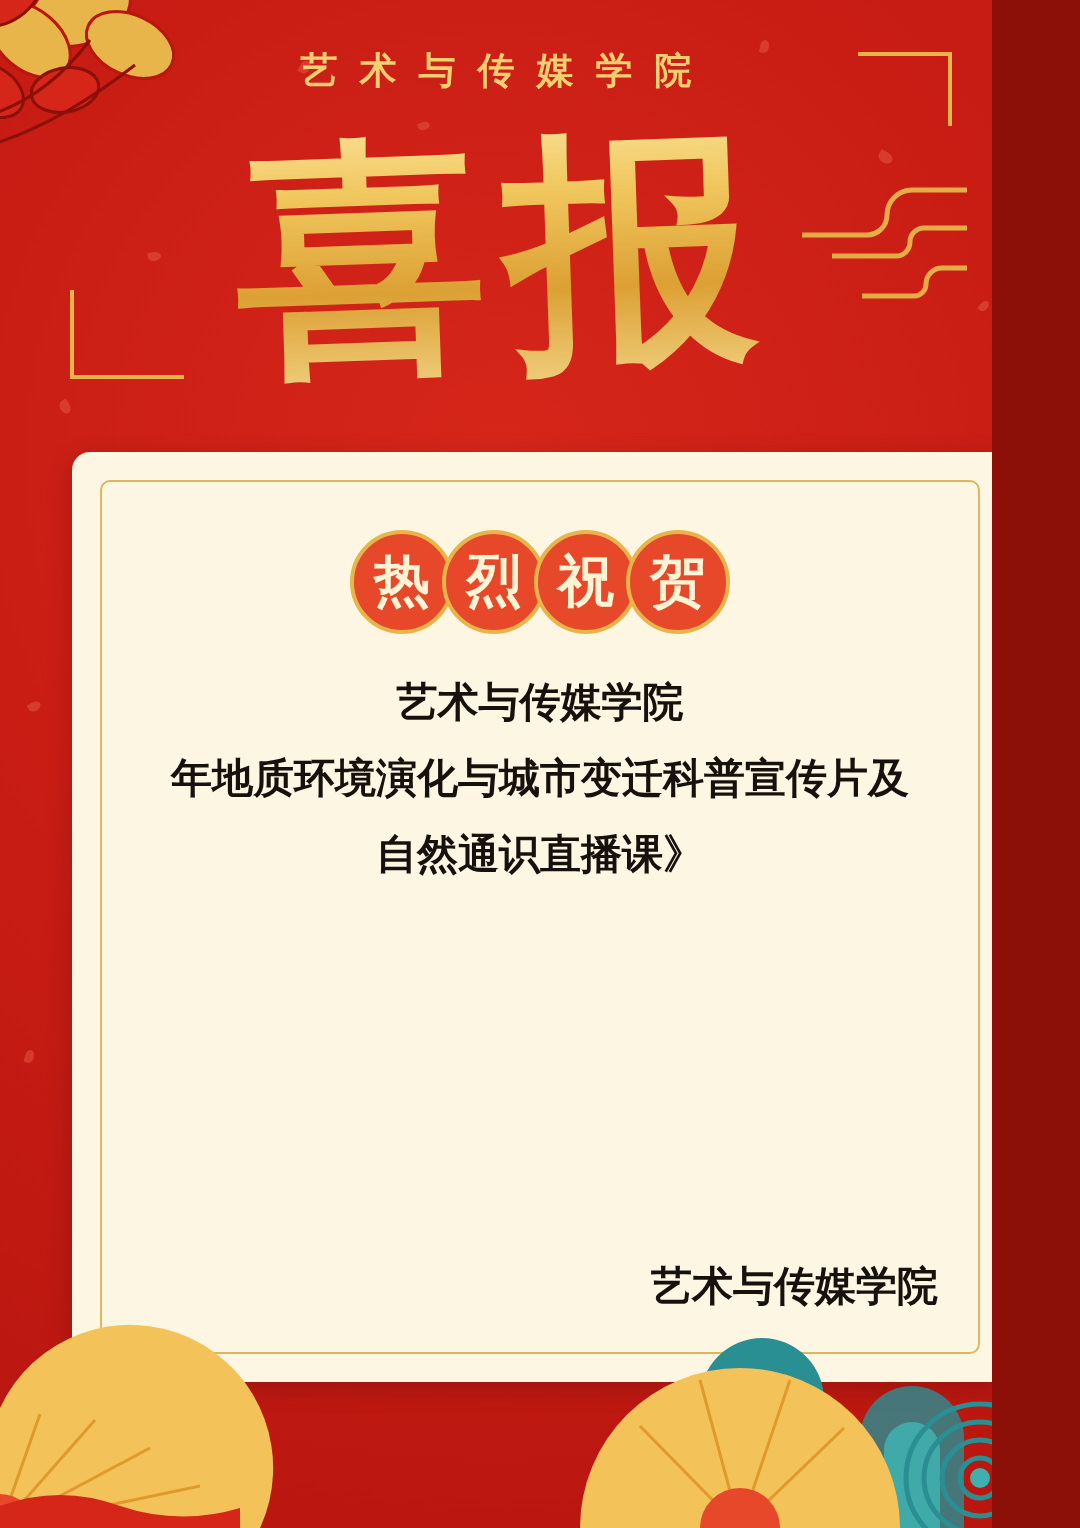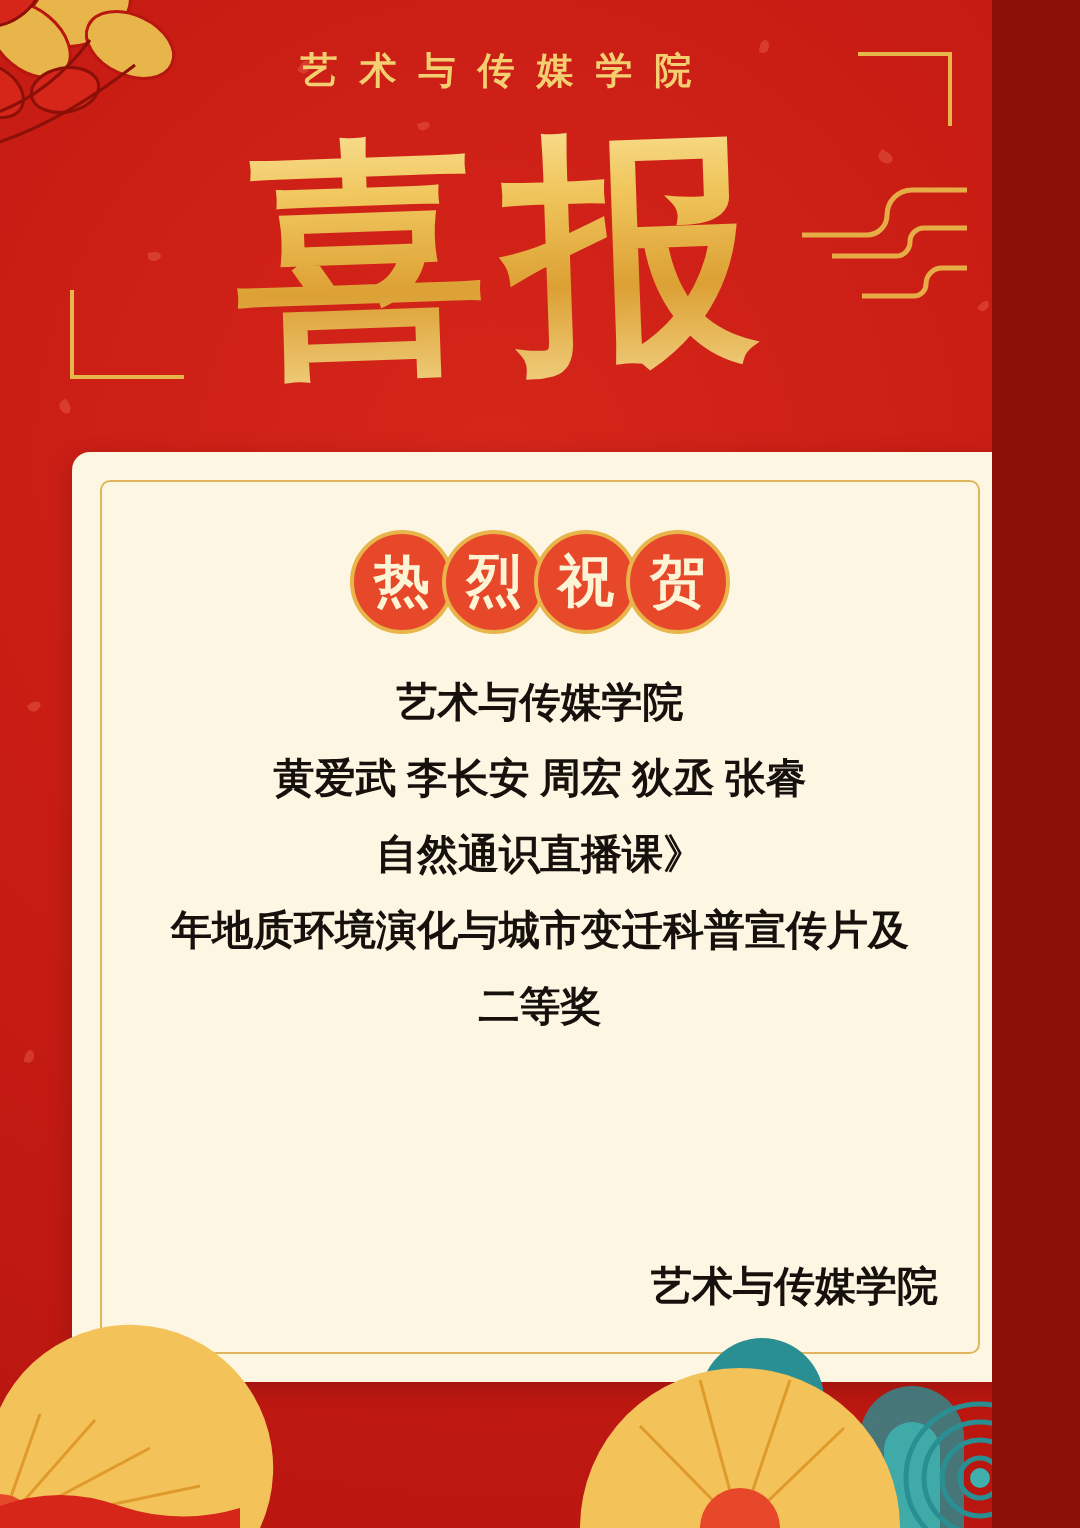--- a/index.html
+++ b/index.html
@@ -234,24 +234,22 @@
 
     <div class="badges">
       <div class="badge">热</div>
       <div class="badge">烈</div>
       <div class="badge">祝</div>
       <div class="badge">贺</div>
     </div>
 
     <div class="body-lines">
       <div class="line">艺术与传媒学院</div>
-      <div class="line">黄爱武 李长安 周宏 狄丞 张睿</div>
+      <div class="line">年地质环境演化与城市变迁科普宣传片及</div>
       <div class="line">自然通识直播课》</div>
-      <div class="line">年地质环境演化与城市变迁科普宣传片及</div>
-      <div class="line">二等奖</div>
     </div>
 
     <div class="signature">
       <div>艺术与传媒学院</div>
     </div>
   </div>
 
   <svg class="bottom-deco" viewBox="0 0 1080 420">
 
     <g>

